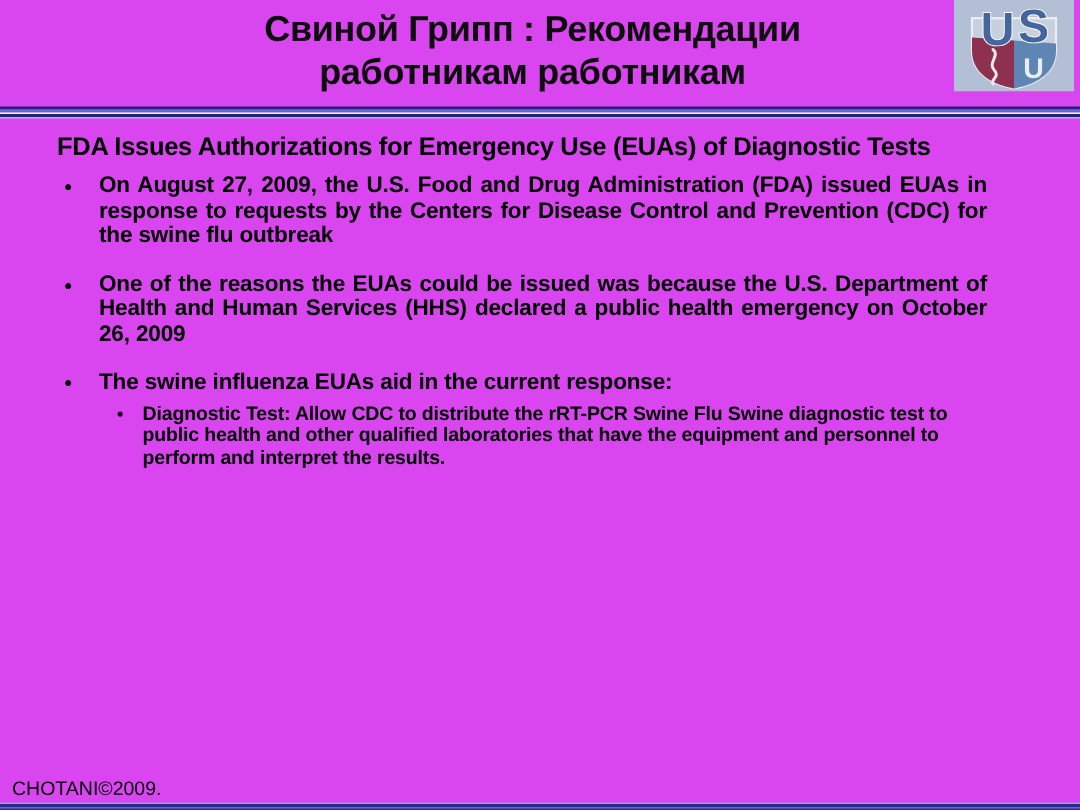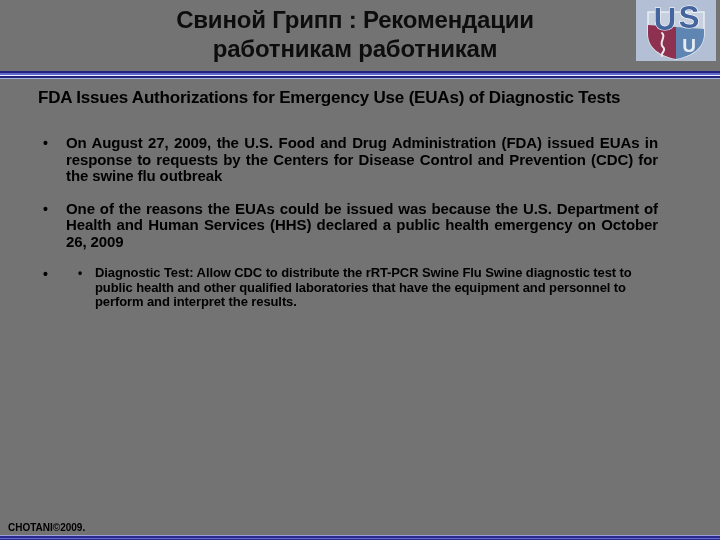--- a/index.html
+++ b/index.html
@@ -1,20 +1,20 @@
 <!DOCTYPE html>
 <html><head>
 <meta charset="utf-8">
 <style>
   html, body { margin: 0; padding: 0; background: #ffffff; }
   .slide {
     position: relative;
     width: 720px;
     height: 540px;
-    background: #737373;
+    background: #d946ef;
     overflow: hidden;
     font-family: "Liberation Sans", "DejaVu Sans", sans-serif;
     color: #000000;
   }
 
   
   .title-block {
     position: absolute;
     top: 5px;
     left: 40px;
@@ -57,21 +57,21 @@
     top: 88px;
     left: 38px;
     width: 620px;
   }
   .body-heading {
     font-size: 17px;
     font-weight: bold;
     line-height: 20px;
     letter-spacing: -0.2px;
     width: 618px;
-    margin: 0 0 27px 0;
+    margin: 0 0 8px 0;
   }
   ul.bullets { list-style: none; margin: 0; padding: 0; }
   li.bullet {
     position: relative;
     padding-left: 28px;
     font-size: 15px;
     font-weight: bold;
     line-height: 16.5px;
     letter-spacing: -0.1px;
     text-align: justify;
@@ -100,22 +100,22 @@
     left: 3px;
     top: 0;
     font-size: 12px;
   }
 
   
   .footer-credit {
     position: absolute;
     left: 8px;
     bottom: 7px;
-    font-size: 10px;
-    font-weight: bold;
+    font-size: 13px;
+    font-weight: normal;
     color: #000000;
     text-align: right;
   }
 </style>
 </head>
 <body>
 
 <div class="slide">
 
   <div class="title-block">
@@ -157,20 +157,21 @@
       <li class="bullet">
         <span class="marker">•</span>
         <span>On August 27, 2009, the U.S. Food and Drug Administration (FDA) issued EUAs in response to requests by the Centers for Disease Control and Prevention (CDC) for the swine flu outbreak</span>
       </li>
       <li class="bullet">
         <span class="marker">•</span>
         <span>One of the reasons the EUAs could be issued was because the U.S. Department of Health and Human Services (HHS) declared a public health emergency on October 26, 2009</span>
       </li>
       <li class="bullet last">
         <span class="marker">•</span>
+        <span>The swine influenza EUAs aid in the current response:</span>
       </li>
     </ul>
 
     <ul class="sub-bullets">
       <li class="sub-bullet">
         <span class="marker">•</span>
         <span>Diagnostic Test: Allow CDC to distribute the rRT-PCR Swine Flu Swine diagnostic test to public health and other qualified laboratories that have the equipment and personnel to perform and interpret the results.</span>
       </li>
     </ul>
   </div>

